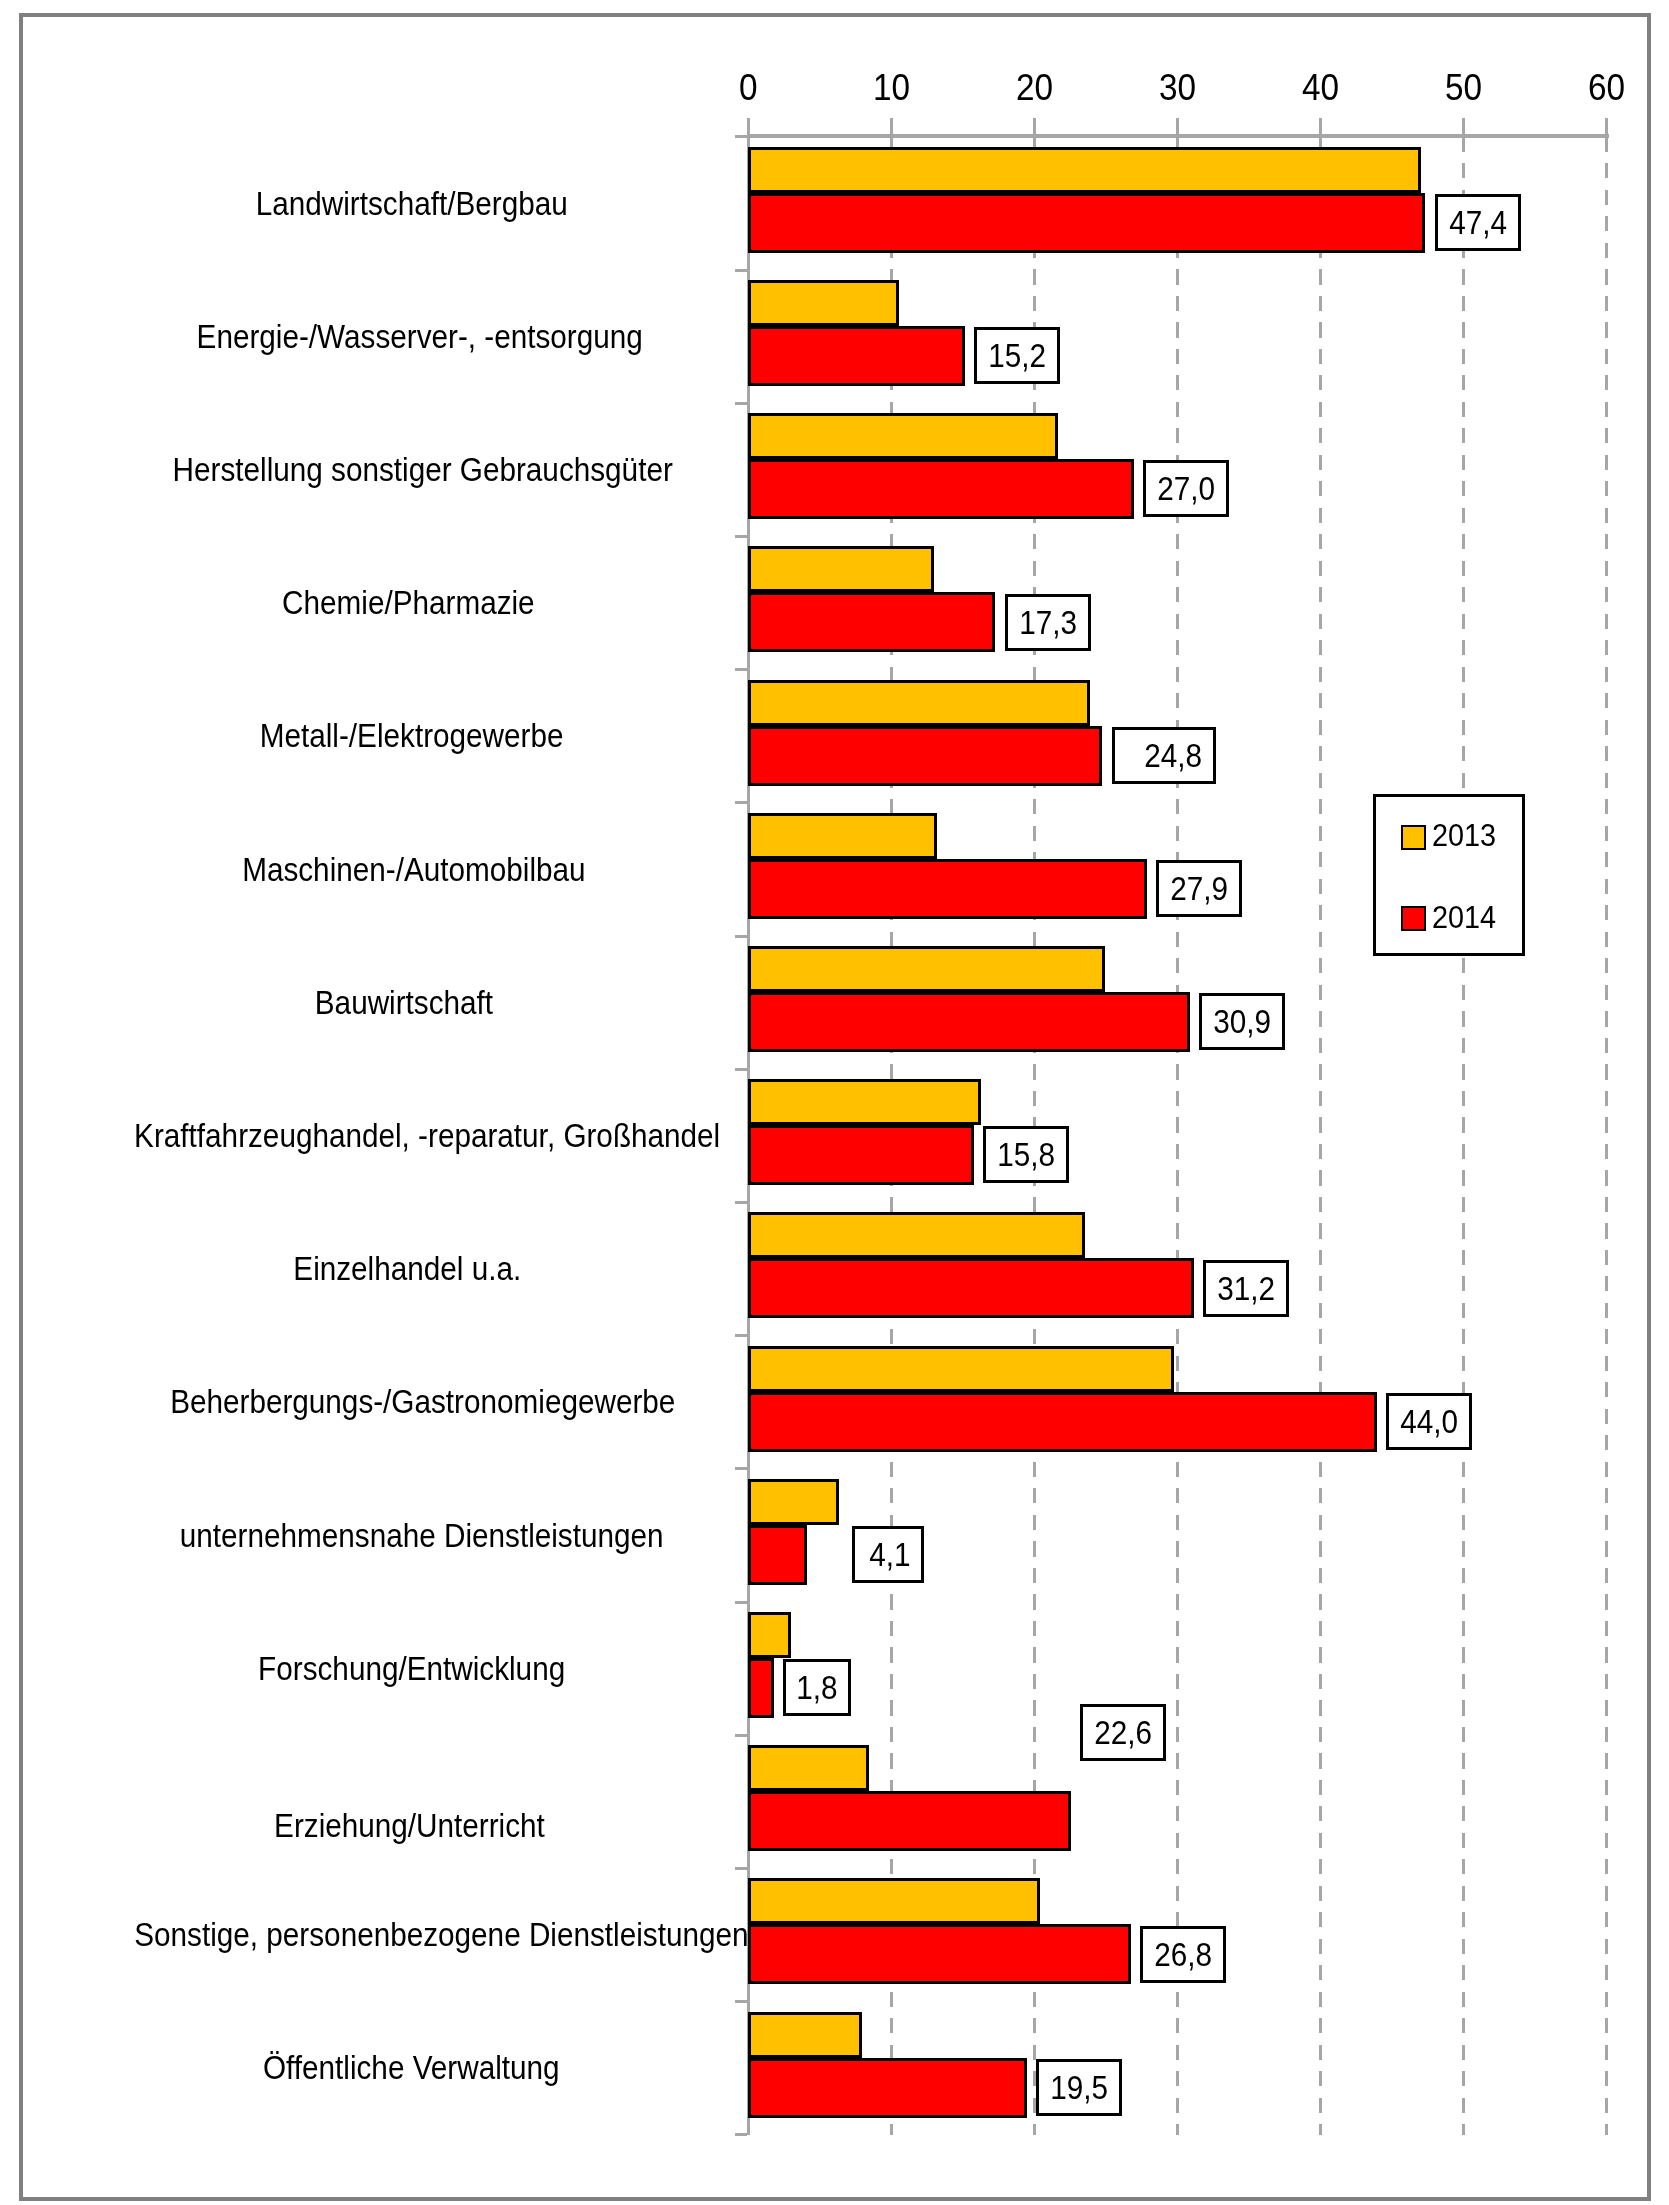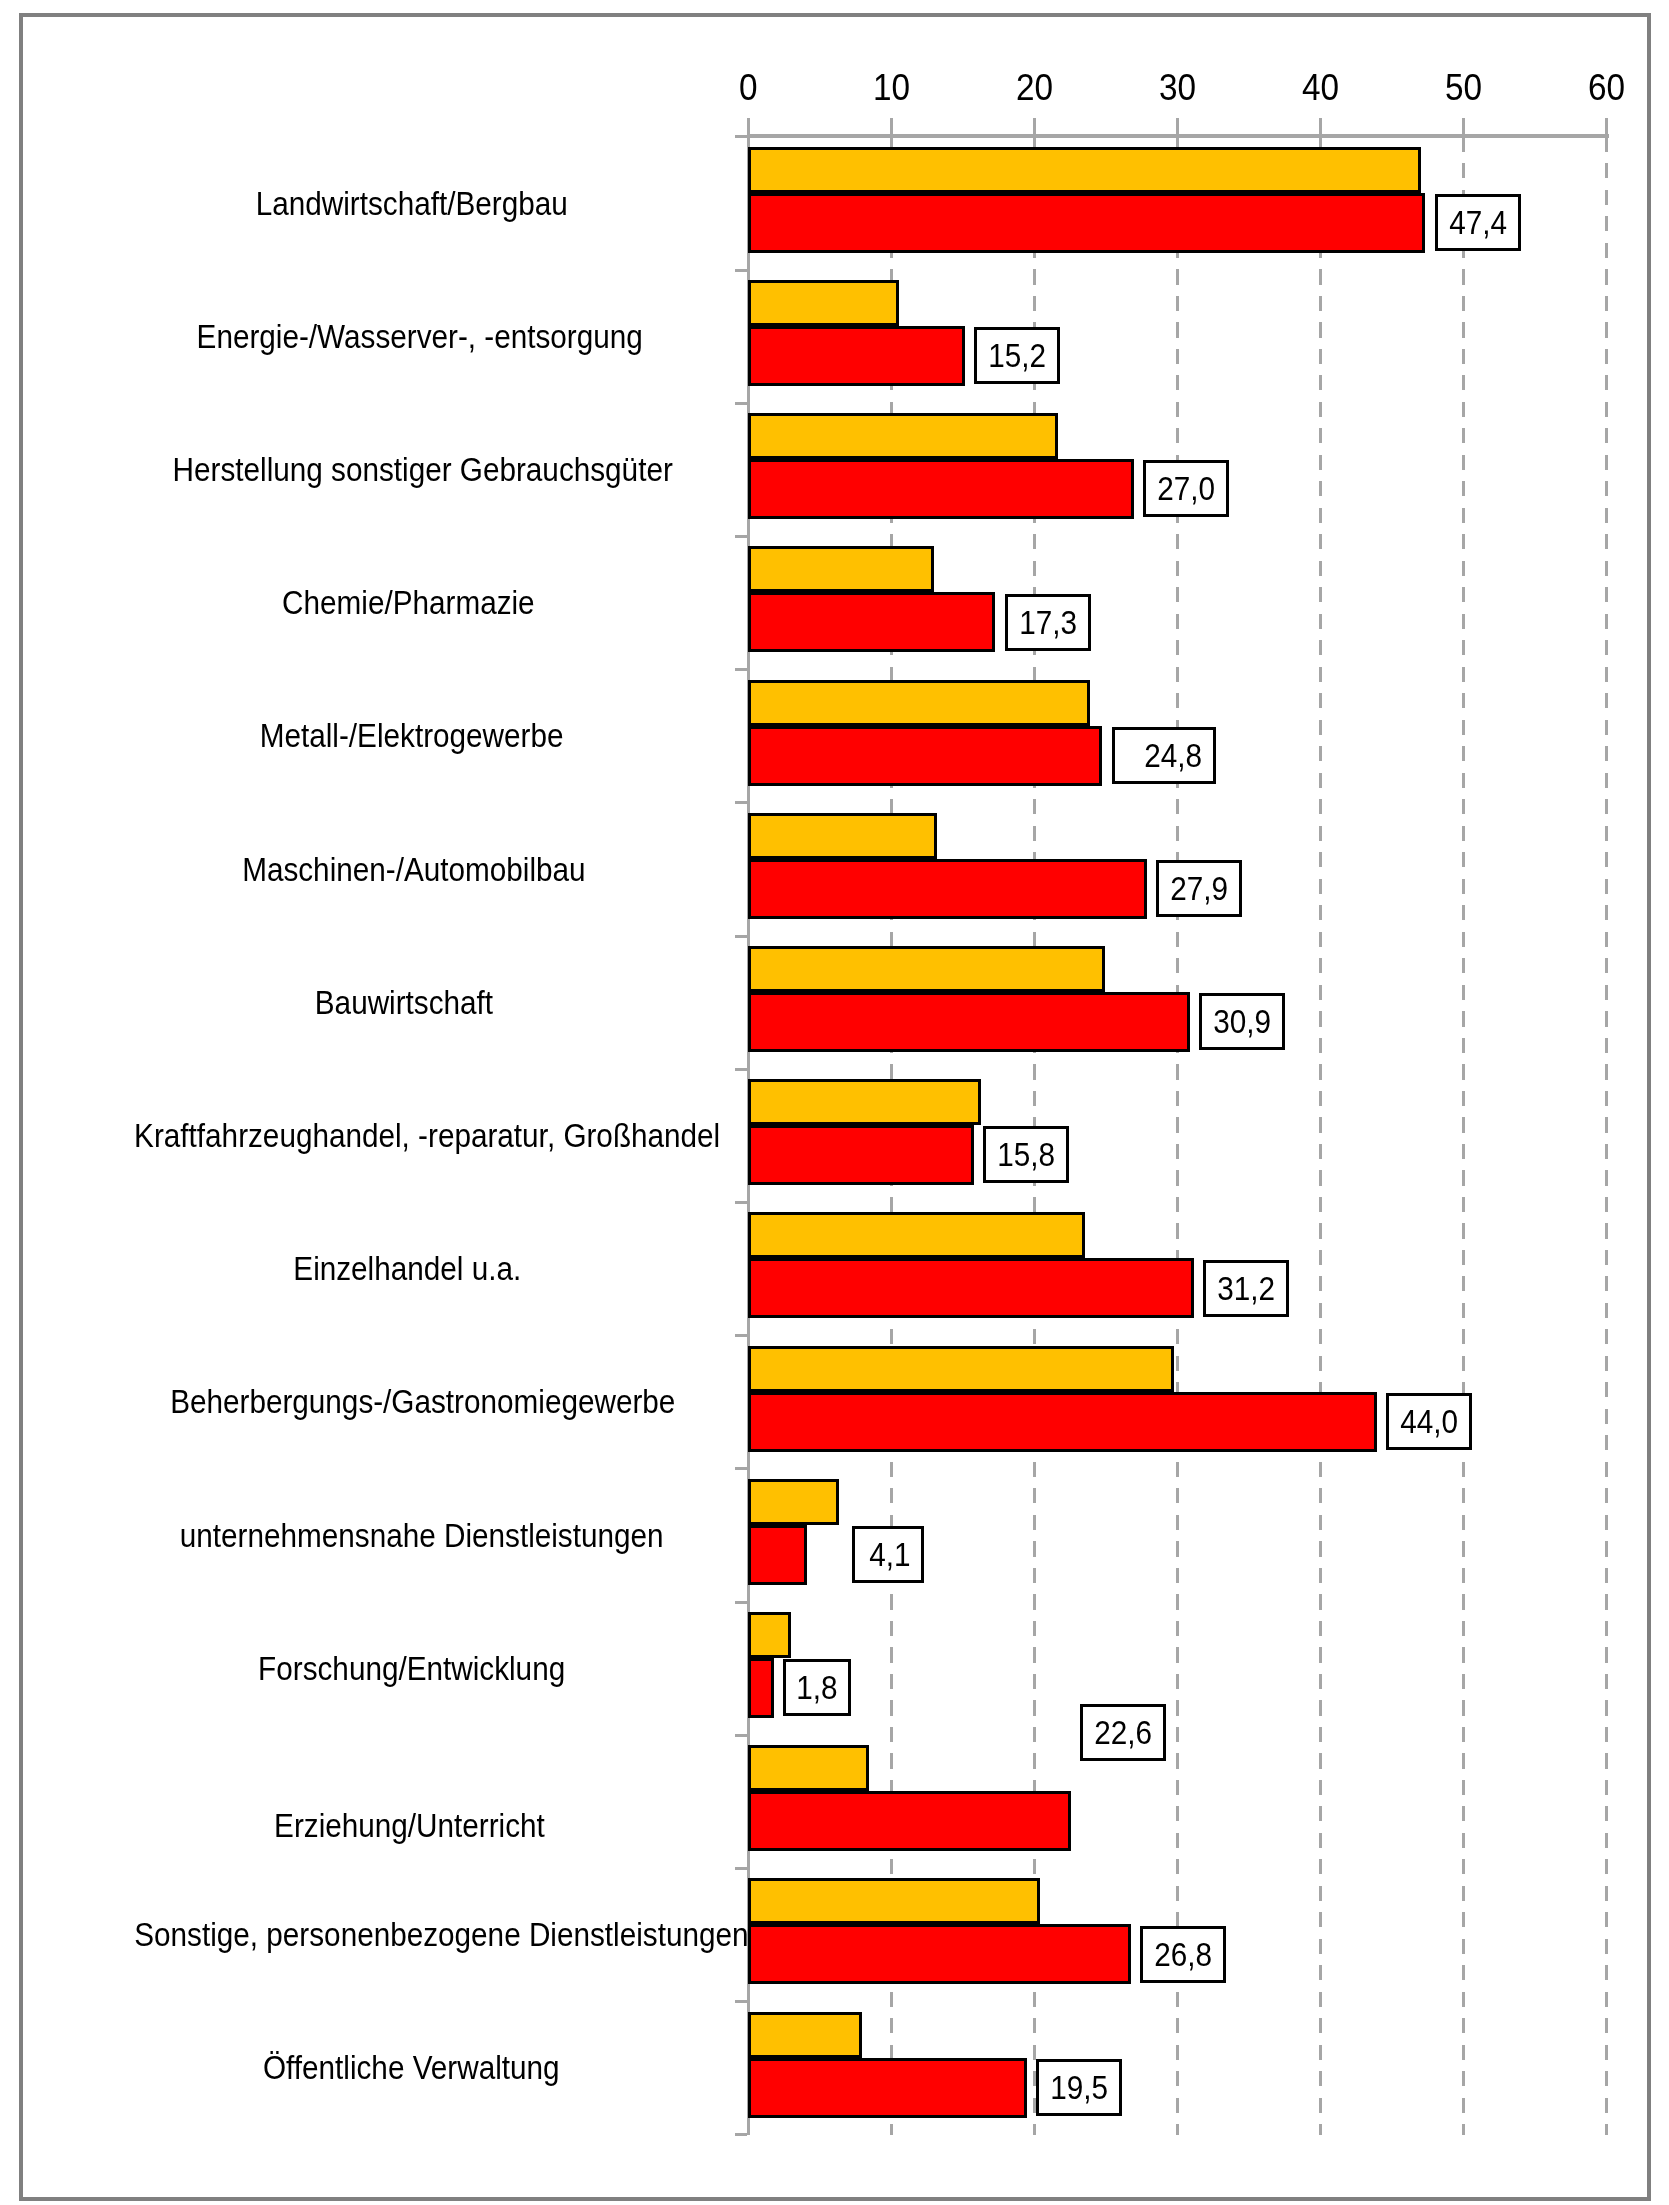--- a/index.html
+++ b/index.html
@@ -131,14 +131,28 @@
       <div class="cat-label" style="top: 1914px;"><span>Sonstige, personenbezogene Dienstleistungen</span></div>
       <div class="bar" style="left: 748px; top: 1878px; width: 292px; height: 46px; background: rgb(255, 192, 0); z-index: 3;"></div>
       <div class="bar" style="left: 748px; top: 1924px; width: 383px; height: 60px; background: rgb(255, 0, 0); z-index: 3;"></div>
       <div class="dlabel" style="left: 1140px; top: 1926px; z-index: 5;"><span>26,8</span></div>
       <div class="cat-label" style="top: 2047px;"><span>Öffentliche Verwaltung</span></div>
       <div class="bar" style="left: 748px; top: 2012px; width: 114px; height: 46px; background: rgb(255, 192, 0); z-index: 3;"></div>
       <div class="bar" style="left: 748px; top: 2058px; width: 279px; height: 60px; background: rgb(255, 0, 0); z-index: 3;"></div>
       <div class="dlabel" style="left: 1036px; top: 2059px; z-index: 5;"><span>19,5</span></div>
     </div>
 
+  <div class="legend">
+    <div class="legend-item" style="top:19.4px;">
+      <div class="legend-swatch" style="background: rgb(255, 192, 0);"></div>
+      <div class="legend-label">
+        <span>2013</span>
+      </div>
+    </div>
+    <div class="legend-item" style="top:101px;">
+      <div class="legend-swatch" style="background: rgb(255, 0, 0);"></div>
+      <div class="legend-label">
+        <span>2014</span>
+      </div>
+    </div>
+  </div>
 </div>
 
 
 </body></html>

